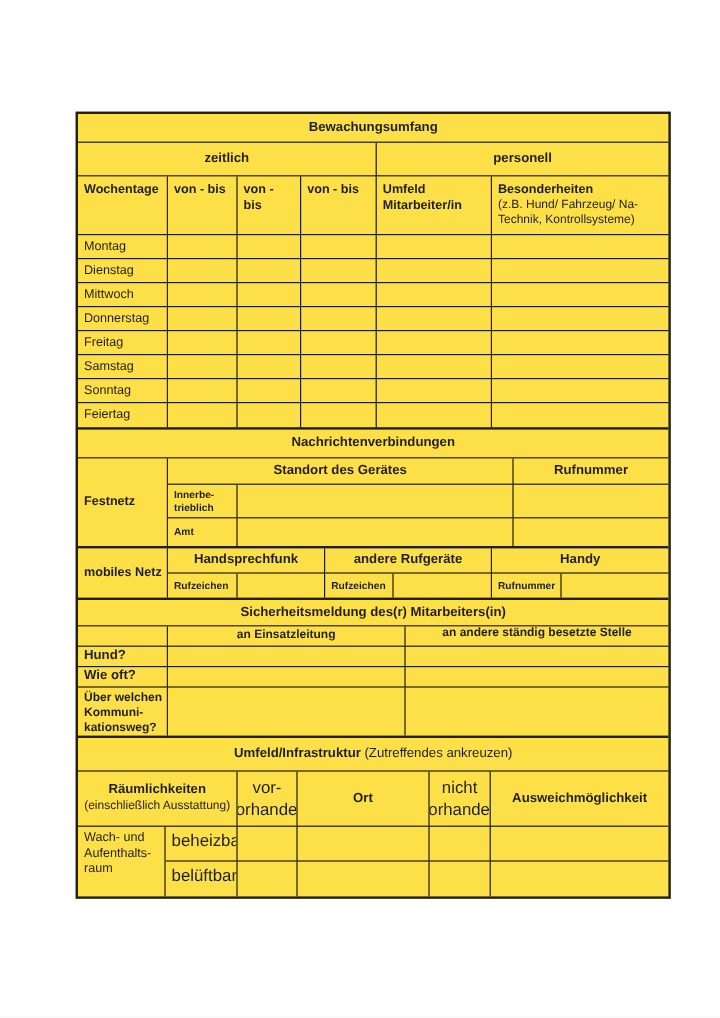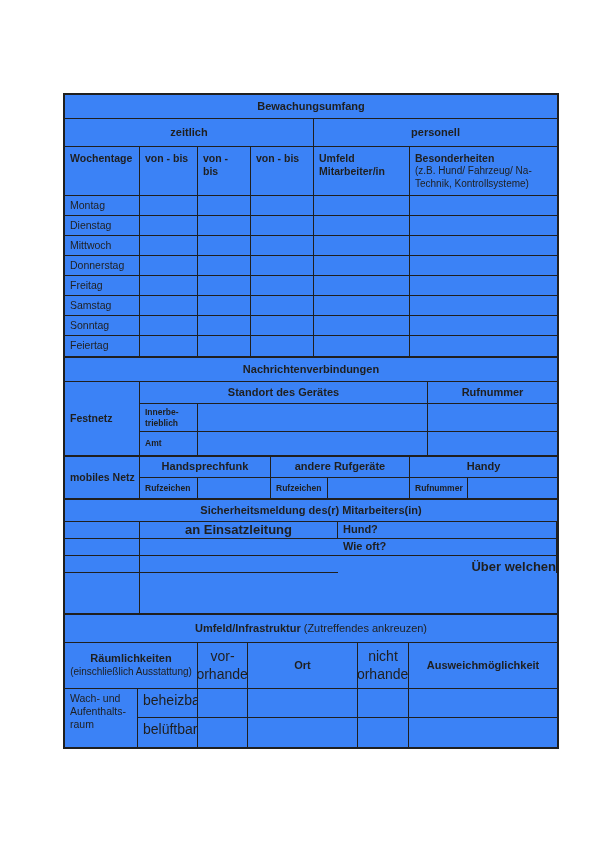--- a/index.html
+++ b/index.html
@@ -1,17 +1,17 @@
 <!DOCTYPE html>
 <html><head>
 <meta charset="utf-8">
 <style>
   html,body{margin:0;padding:0;background:#ffffff;}
   body{width:600px;height:848px;position:relative;font-family:"Liberation Sans",sans-serif;color:#1f1f1f;}
-  .form{position:absolute;left:63px;top:93px;width:496px;border:2px solid #1f1f1f;box-sizing:border-box;background:#3b82f6;}
+  .form{position:absolute;left:63px;top:93px;width:496px;border:2px solid #1f1f1f;box-sizing:border-box;background:#fde047;}
   .section{display:grid;border-top:2px solid #1f1f1f;}
   .secA{border-top:none;}
   .secA{grid-template-columns:75px 58px 53px 63px 96px 1fr;grid-template-rows:24px 28px 49px repeat(8,20px);}
   .secB{grid-template-columns:75px 58px 1fr 129px;grid-template-rows:24px 22px 28px 23px;}
   .secC{grid-template-columns:75px 58px 73px 57px 82px 58px 1fr;grid-template-rows:21px 20px;}
   .secD{grid-template-columns:75px 198px 1fr;grid-template-rows:22px 17px 17px 17px 40px;}
   .secE{grid-template-columns:73px 60px 50px 110px 51px 1fr;grid-template-rows:28px 46px 29px 29px;}
   .cell{border-right:1px solid #1f1f1f;border-bottom:1px solid #1f1f1f;box-sizing:border-box;
         display:flex;flex-direction:column;justify-content:center;overflow:hidden;
         font-size:10.5px;line-height:1.25;}
@@ -22,21 +22,21 @@
   .ctr{align-items:center;text-align:center;}
   .bold{font-weight:bold;}
   .pl{padding-left:5px;}
   .top{justify-content:flex-start;}
   .colhdr{font-weight:bold;justify-content:flex-start;padding:5px 4px 0 5px;}
   .note{font-weight:normal;font-size:10px;}
   .small{font-size:8.5px;font-weight:bold;}
   .xsmall{font-size:14px;font-weight:normal;}
   .pre{white-space:pre-line;}
   .inline{flex-direction:row;gap:3px;flex-wrap:wrap;}
-  .hdr9{font-size:13px;font-weight:bold;text-align:right;}
+  .hdr9{font-size:10px;font-weight:bold;}
   .n9{font-size:9px;font-weight:normal;}
   .padt{padding-top:3px;}
 </style>
 </head>
 <body>
 
 <div class="form">
 
   <div class="section secA">
     <div class="cell title span-all br0">Bewachungsumfang</div>
@@ -134,20 +134,24 @@
     <div class="cell small pl bb0" style="grid-area:2/4/3/5;">Rufzeichen</div>
     <div class="cell bb0" style="grid-area:2/5/3/6;"></div>
     <div class="cell small pl bb0" style="grid-area:2/6/3/7;">Rufnummer</div>
     <div class="cell br0 bb0" style="grid-area:2/7/3/8;"></div>
   </div>
 
   <div class="section secD">
     <div class="cell title span-all br0">Sicherheitsmeldung des(r) Mitarbeiters(in)</div>
     <div class="cell"></div>
     <div class="cell ctr hdr9">an Einsatzleitung</div>
+    <div class="cell ctr br0 inline" style="justify-content:center;">
+      <span class="hdr9">an andere ständig besetzte Stelle</span>
+      <span class="n9">(genaue Bezeichnung)</span>
+    </div>
     <div class="cell pl bold" style="font-size:11px;">Hund?</div>
     <div class="cell"></div>
     <div class="cell br0"></div>
     <div class="cell pl bold" style="font-size:11px;">Wie oft?</div>
     <div class="cell"></div>
     <div class="cell br0"></div>
     <div class="cell pl hdr9 top padt pre bb0">Über welchen
 Kommuni-
 kationsweg?</div>
     <div class="cell bb0"></div>

